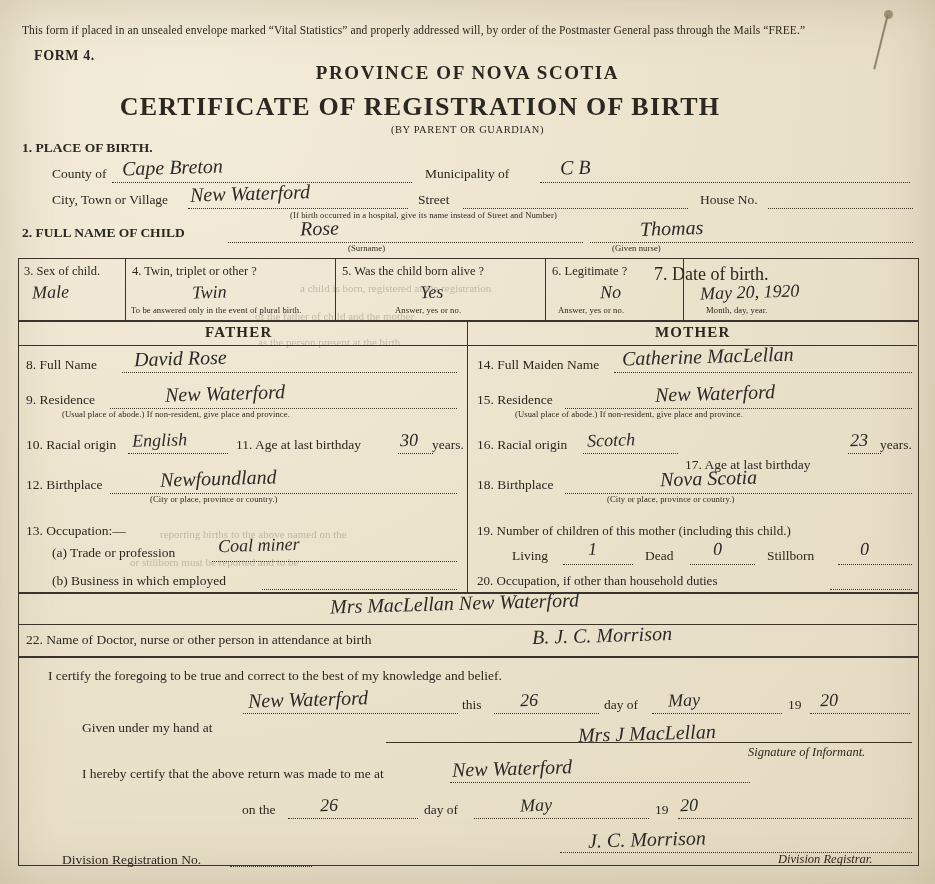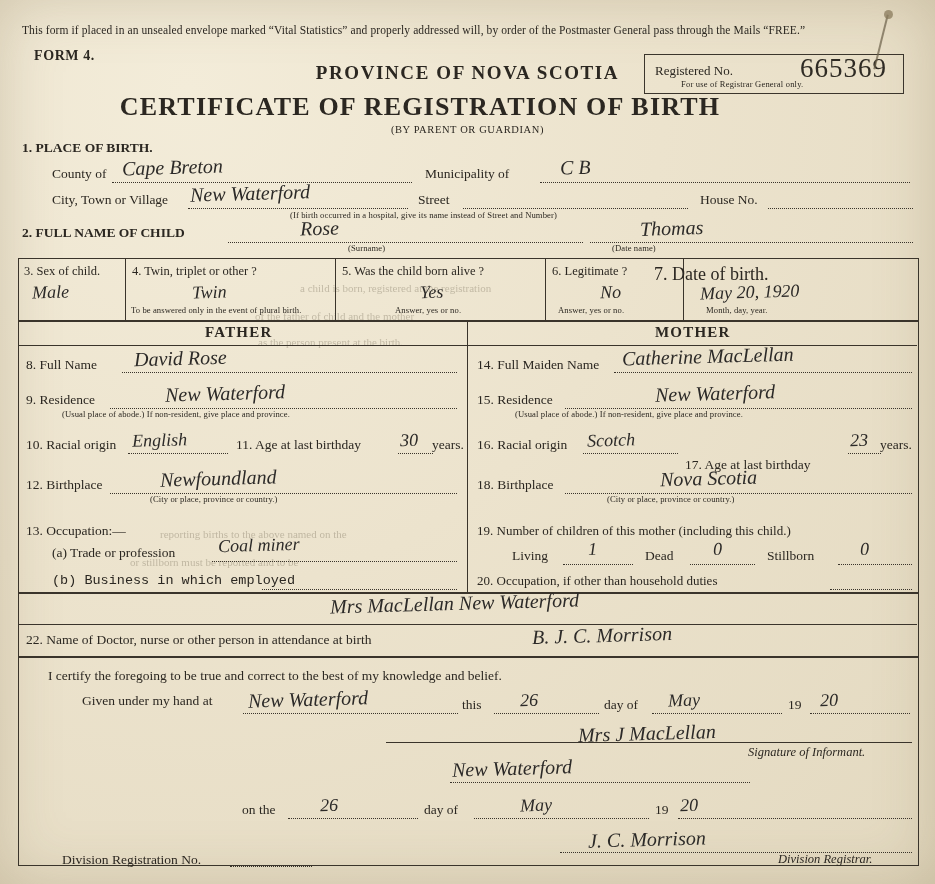--- a/index.html
+++ b/index.html
@@ -90,25 +90,20 @@
 <div class="sheet">
 
   <div class="edge-dark"></div>
 
   <div class="topnote">This form if placed in an unsealed envelope marked “Vital Statistics” and properly addressed will, by order of the Postmaster General pass through the Mails “FREE.”</div>
   <div class="form4">FORM 4.</div>
   <div class="province">PROVINCE OF NOVA SCOTIA</div>
   <div class="title">CERTIFICATE OF REGISTRATION OF BIRTH</div>
   <div class="byparent">(BY PARENT OR GUARDIAN)</div>
 
-  <div class="regbox">
-    <div class="lbl">Registered No.</div>
-    <div class="sub">For use of Registrar General only.</div>
-    <div class="regnum">665369</div>
-  </div>
   <div class="pin"></div>
   <div class="pinhead"></div>
 
   <div class="ghost" style="left:300px;top:282px;">a child is born, registered  at the  registration</div>
   <div class="ghost" style="left:255px;top:310px;">of  the  father  of  child  and  the  mother</div>
   <div class="ghost" style="left:258px;top:336px;">as the person present at the birth.</div>
   <div class="ghost" style="left:160px;top:528px;">reporting births to the above named on the</div>
   <div class="ghost" style="left:130px;top:556px;">or stillborn must be reported and to be</div>
 
   <div class="lblb" style="left:22px;top:140px;">1. PLACE OF BIRTH.</div>
@@ -132,21 +127,21 @@
   <div class="ln" style="left:768px;top:208px;width:145px;"></div>
 
   <div class="small" style="left:290px;top:210px;">(If birth occurred in a hospital, give its name instead of Street and Number)</div>
 
   <div class="lblb" style="left:22px;top:225px;">2. FULL NAME OF CHILD</div>
   <div class="ln" style="left:228px;top:242px;width:355px;"></div>
   <div class="ln" style="left:590px;top:242px;width:323px;"></div>
   <div class="hw big" style="left:300px;top:217px;">Rose</div>
   <div class="hw big" style="left:640px;top:217px;">Thomas</div>
   <div class="small" style="left:348px;top:243px;">(Surname)</div>
-  <div class="small" style="left:612px;top:243px;">(Date name)</div>
+  <div class="small" style="left:612px;top:243px;">(Given nurse)</div>
 
   <div class="box" style="left:18px;top:258px;width:899px;height:62px;"></div>
   <div class="box" style="left:125px;top:258px;width:0;height:62px;border-width:0 0 0 1.4px;"></div>
   <div class="box" style="left:335px;top:258px;width:0;height:62px;border-width:0 0 0 1.4px;"></div>
   <div class="box" style="left:545px;top:258px;width:0;height:62px;border-width:0 0 0 1.4px;"></div>
   <div class="box" style="left:683px;top:258px;width:0;height:62px;border-width:0 0 0 1.4px;"></div>
 
   <div class="lbl" style="left:24px;top:264px;font-size:12.5px;">3. Sex of child.</div>
   <div class="hw med" style="left:32px;top:282px;">Male</div>
 
@@ -194,21 +189,21 @@
   <div class="lbl" style="left:26px;top:477px;">12. Birthplace</div>
   <div class="ln" style="left:110px;top:493px;width:347px;"></div>
   <div class="hw big" style="left:160px;top:467px;">Newfoundland</div>
   <div class="small" style="left:150px;top:494px;">(City or place, province or country.)</div>
 
   <div class="lbl" style="left:26px;top:523px;">13. Occupation:—</div>
   <div class="lbl" style="left:52px;top:545px;">(a) Trade or profession</div>
   <div class="ln" style="left:212px;top:561px;width:245px;"></div>
   <div class="hw med" style="left:218px;top:535px;">Coal miner</div>
 
-  <div class="lbl" style="left:52px;top:573px;font-family:Liberation Mono, monospace;">(b) Business in which employed</div>
+  <div class="lbl" style="left:52px;top:573px;">(b) Business in which employed</div>
   <div class="ln" style="left:262px;top:589px;width:195px;"></div>
 
   <div class="lbl" style="left:477px;top:357px;">14. Full Maiden Name</div>
   <div class="ln" style="left:614px;top:372px;width:298px;"></div>
   <div class="hw big" style="left:622px;top:345px;">Catherine MacLellan</div>
 
   <div class="lbl" style="left:477px;top:392px;">15. Residence</div>
   <div class="ln" style="left:565px;top:408px;width:347px;"></div>
   <div class="hw big" style="left:655px;top:382px;">New Waterford</div>
   <div class="small" style="left:515px;top:409px;">(Usual place of abode.)   If non-resident, give place and province.</div>
@@ -249,40 +244,41 @@
 
   <div class="hw big" style="left:330px;top:592px;">Mrs MacLellan    New Waterford</div>
 
   <div class="lbl" style="left:26px;top:632px;">22. Name of Doctor, nurse or other person in attendance at birth</div>
   <div class="hw big" style="left:532px;top:624px;">B. J. C. Morrison</div>
 
   <div class="box" style="left:18px;top:656px;width:899px;height:208px;"></div>
 
   <div class="lbl" style="left:48px;top:668px;">I certify the foregoing to be true and correct to the best of my knowledge and belief.</div>
 
-  <div class="lbl" style="left:82px;top:693px;">Given under my hand at</div>
+  <div class="lbl" style="left:82px;top:720px;">Given under my hand at</div>
   <div class="ln" style="left:243px;top:713px;width:215px;"></div>
   <div class="hw big" style="left:248px;top:688px;">New Waterford</div>
 
   <div class="lbl" style="left:462px;top:697px;">this</div>
   <div class="ln" style="left:494px;top:713px;width:105px;"></div>
   <div class="hw med" style="left:520px;top:690px;">26</div>
 
   <div class="lbl" style="left:604px;top:697px;">day of</div>
   <div class="ln" style="left:652px;top:713px;width:130px;"></div>
   <div class="hw med" style="left:668px;top:690px;">May</div>
 
   <div class="lbl" style="left:788px;top:697px;">19</div>
   <div class="ln" style="left:810px;top:713px;width:100px;"></div>
   <div class="hw med" style="left:820px;top:690px;">20</div>
 
   <div class="hw big" style="left:578px;top:722px;">Mrs J MacLellan</div>
   <div class="solidln" style="left:386px;top:742px;width:526px;"></div>
   <div class="lbl" style="left:748px;top:745px;font-style:italic;font-size:12.5px;">Signature of Informant.</div>
 
+  <div class="lbl" style="left:82px;top:766px;">I hereby certify that the above return was made to me at</div>
   <div class="ln" style="left:450px;top:782px;width:300px;"></div>
   <div class="hw big" style="left:452px;top:757px;">New Waterford</div>
 
   <div class="lbl" style="left:242px;top:802px;">on the</div>
   <div class="ln" style="left:288px;top:818px;width:130px;"></div>
   <div class="hw med" style="left:320px;top:795px;">26</div>
 
   <div class="lbl" style="left:424px;top:802px;">day of</div>
   <div class="ln" style="left:474px;top:818px;width:175px;"></div>
   <div class="hw med" style="left:520px;top:795px;">May</div>

